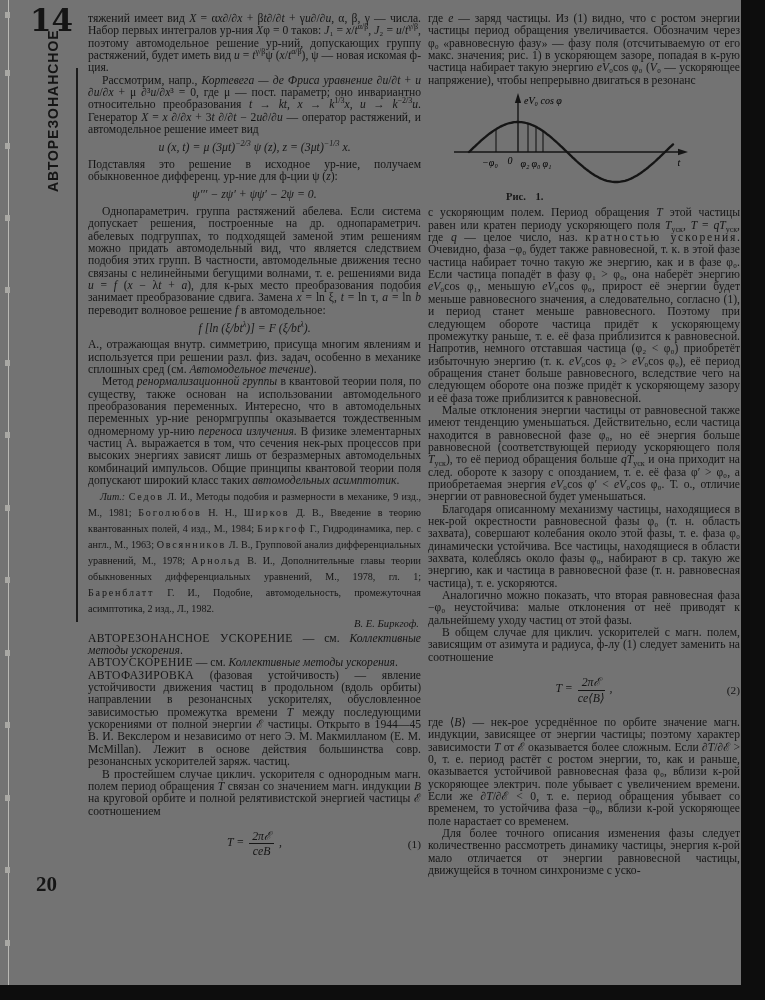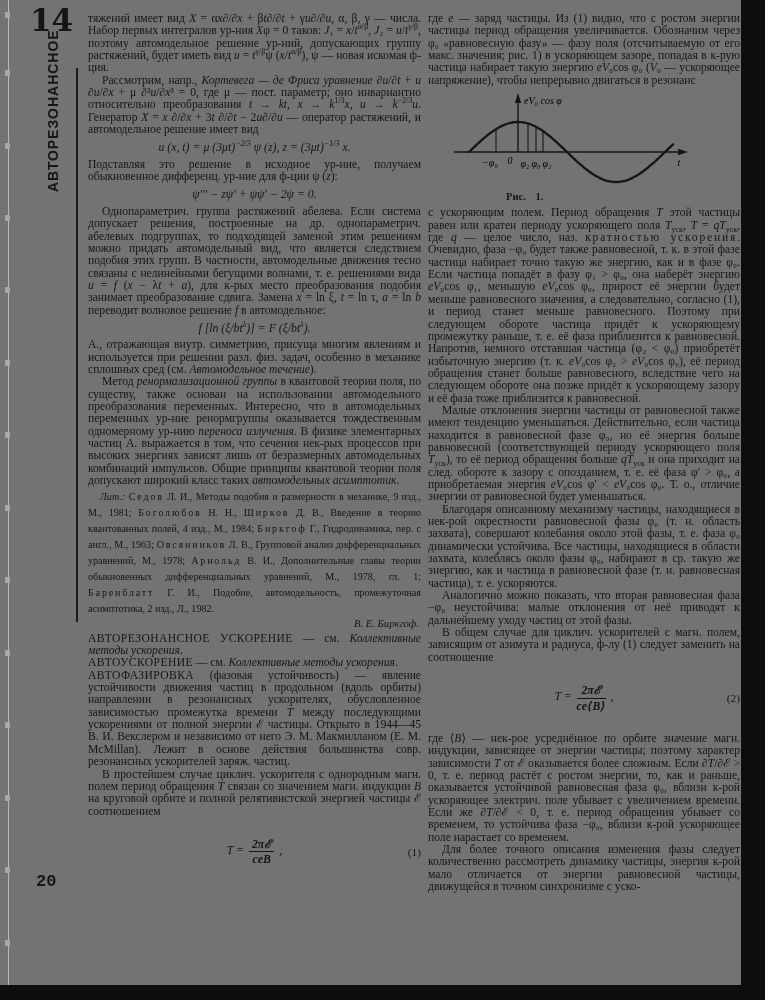--- a/index.html
+++ b/index.html
@@ -11,35 +11,35 @@
   .edge-line{position:absolute;left:8px;top:0;width:1px;height:985px;background:#b9b8b4;}
   .tick{position:absolute;left:5px;width:5px;height:6px;background:#a9a8a4;}
   
   .corner-number{position:absolute;left:30px;top:2px;font-size:31px;font-weight:700;
         font-family:"DejaVu Serif","Liberation Serif",serif;}
   .margin-word{position:absolute;left:45px;top:60px;height:132px;
         writing-mode:vertical-rl;transform:rotate(180deg);
         font-family:"Liberation Sans","DejaVu Sans",sans-serif;
         font-weight:700;font-size:14px;letter-spacing:1px;white-space:nowrap;}
   .margin-rule{position:absolute;left:76px;top:68px;width:2px;height:554px;background:#1c1c1c;}
-  .page-number{position:absolute;left:36px;top:872px;font-size:17px;font-weight:700;
-        font-family:Liberation Mono, monospace;}
+  .page-number{position:absolute;left:36px;top:872px;font-size:21px;font-weight:700;
+        font-family:Liberation Serif, serif;}
   
   .col{position:absolute;top:13px;font-size:11.6px;line-height:12.35px;text-align:justify;}
   .col-left{left:88px;width:333px;}
   .col-right{left:428px;width:312px;}
   p{margin:0;}
   .ind{text-indent:14px;}
   .sp{letter-spacing:1.8px;}
   .eq{margin:5px 0 5px;text-align:center;font-style:italic;font-size:11.8px;}
   .eq-row{display:flex;align-items:center;margin:4px 0 5px;}
   .eq-spacer{width:26px;}
   .eq-body{flex:1;text-align:center;font-style:italic;font-size:11.8px;}
   .eq-num{width:26px;text-align:right;font-style:normal;font-size:11.3px;}
-  .frac{display:inline-block;vertical-align:-0.8em;text-align:center;line-height:1.05;margin:16px 2px;font-weight:bold;}
+  .frac{display:inline-block;vertical-align:-0.8em;text-align:center;line-height:1.05;margin:8px 2px;}
   .frac .num{display:block;border-bottom:1px solid #151515;padding:0 3px 1px;}
   .frac .den{display:block;padding-top:1px;text-align:center;}
   .lit{font-size:10.1px;line-height:16px;text-indent:12px;margin-top:2px;}
   .signature{text-align:right;font-style:italic;font-size:10.6px;margin:1px 2px 2px 0;}
   .entry-term{font-weight:400;letter-spacing:.4px;}
   
   .figure{margin:3px 0 4px 18px;width:292px;}
   .figure svg{display:block;}
   .fig-caption{margin:1px 0 2px 60px;font-weight:700;font-size:10.6px;word-spacing:7px;
         font-family:"Liberation Serif","DejaVu Serif",serif;text-align:left;}

